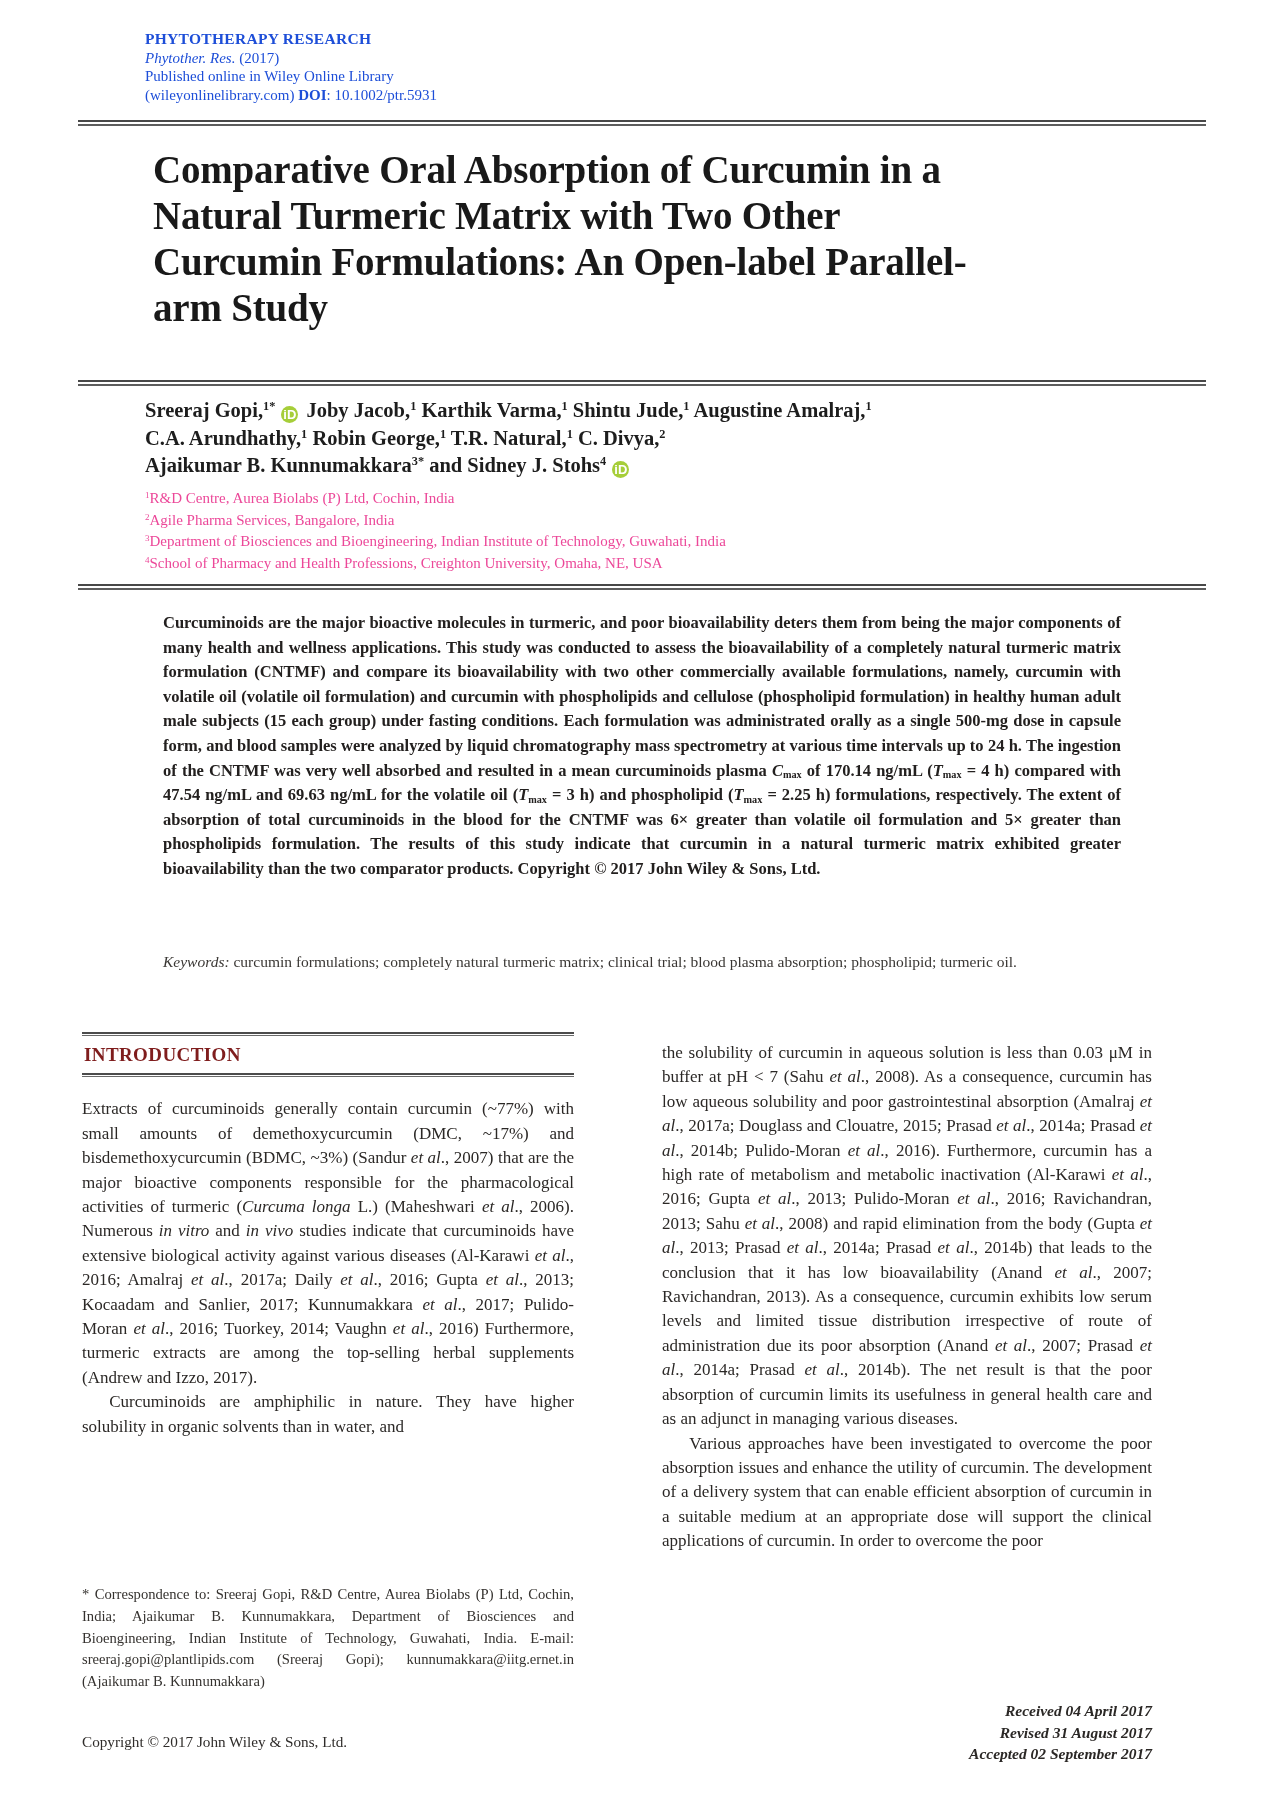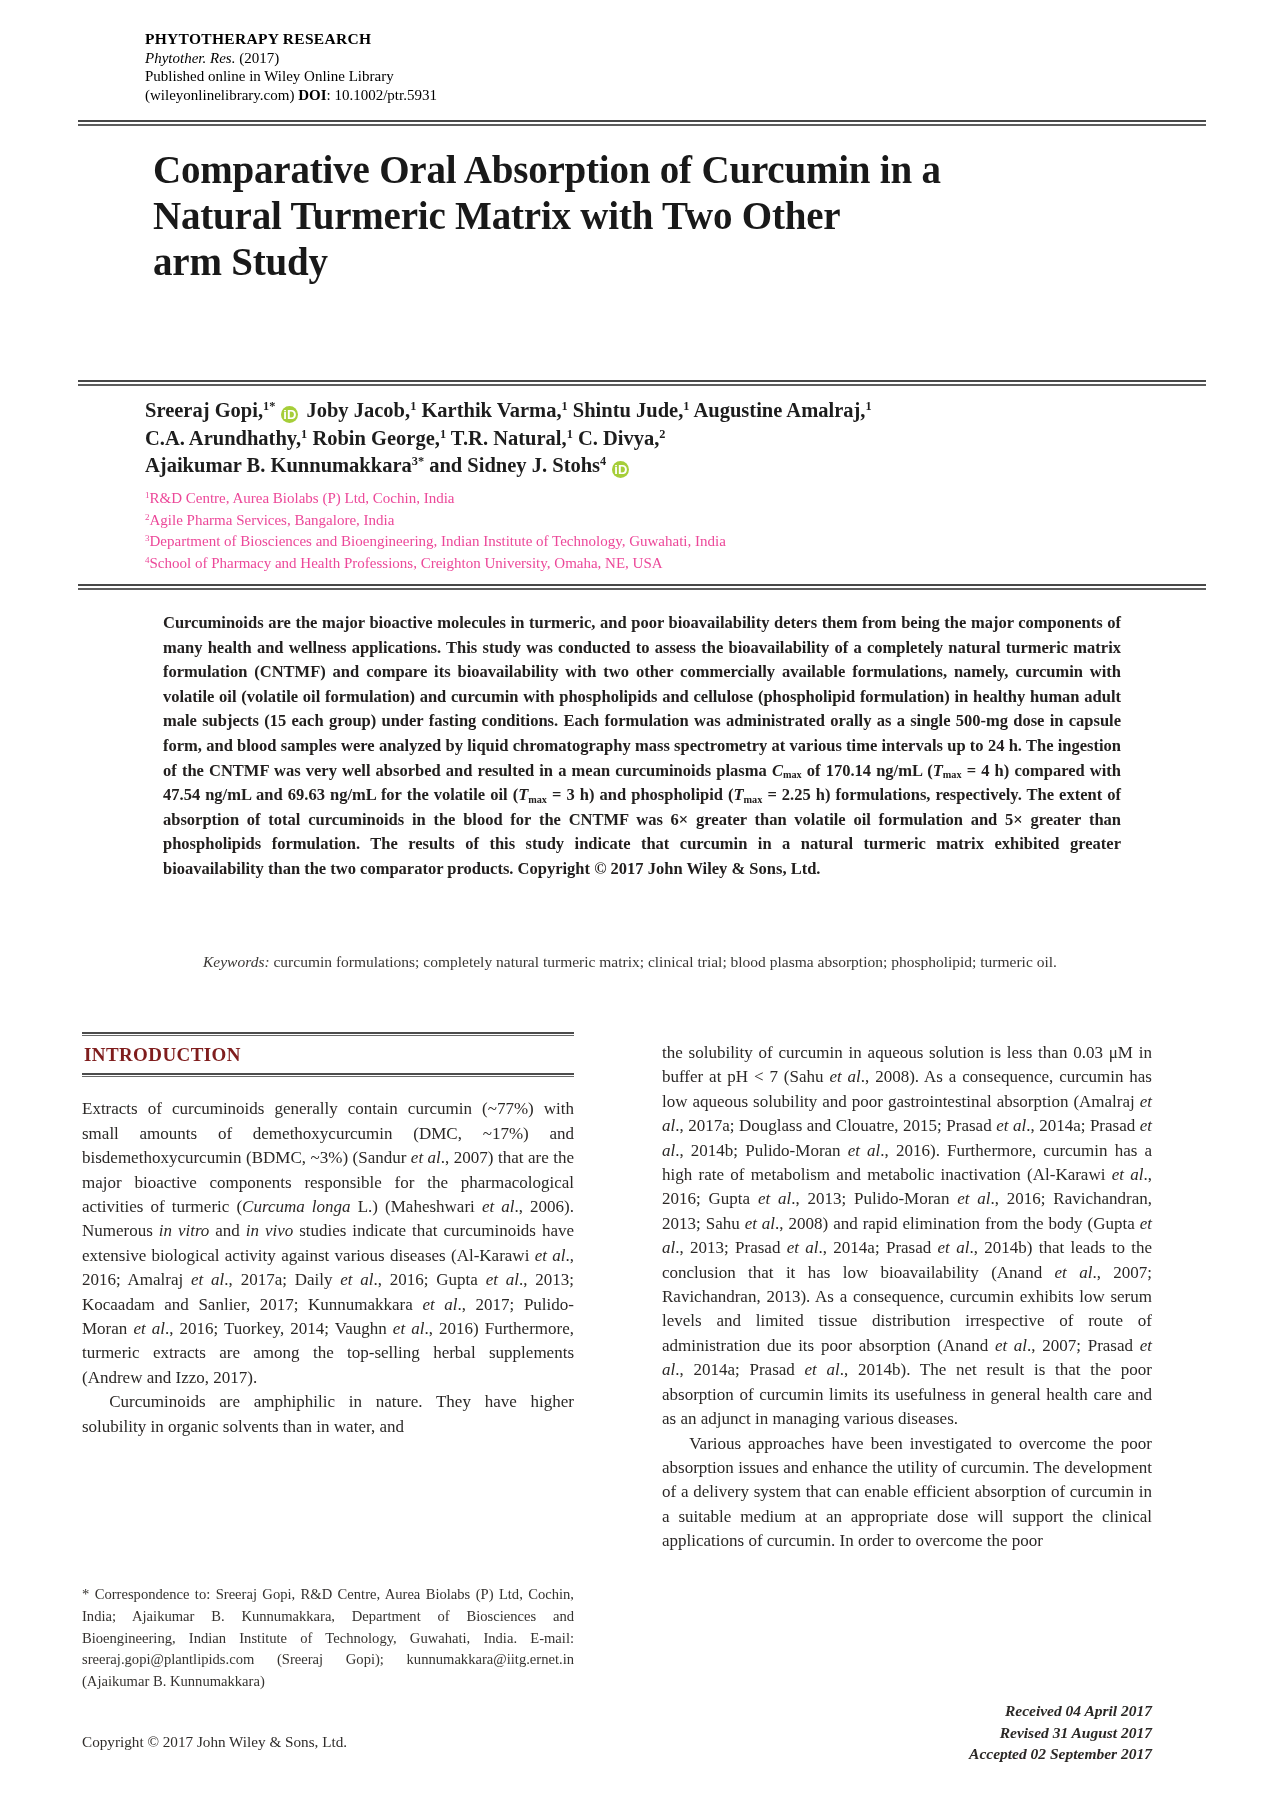--- a/index.html
+++ b/index.html
@@ -15,33 +15,33 @@
   sub{font-size:62%;vertical-align:baseline;position:relative;top:0.28em;line-height:0;}
   .orcid{
     display:inline-block;width:17px;height:17px;border-radius:50%;
     background:var(--orcid,#A6CE39);color:#fff;
     font-family:"Liberation Sans",sans-serif;font-size:13px;font-weight:bold;
     text-align:center;line-height:17px;vertical-align:-2px;margin:0 3px 0 6px;font-style:normal;
   }
   .hrule{height:2px;border-top:2px solid #484848;border-bottom:2px solid #5d5d5d;}
   .hrule-sm{height:1px;border-top:2px solid #4c4c4c;border-bottom:1px solid #6a6a6a;}
 
-  .journal-header{left:145px;top:30px;font-size:15px;line-height:18.5px;color:#000000;}
+  .journal-header{left:145px;top:30px;font-size:15px;line-height:18.5px;color:#1d4ed8;}
   .journal-name{font-weight:bold;font-size:15.5px;letter-spacing:0.3px;}
   #rule-top{left:78px;top:120px;width:1128px;}
   .paper-title{left:145px;top:139px;width:1015px;font-size:39px;line-height:46px;
     font-weight:bold;color:#191919;letter-spacing:-0.2px;}
   #rule-authors{left:78px;top:380px;width:1128px;}
   .authors{left:145px;top:397px;width:1010px;font-size:20.5px;line-height:27.5px;
     font-weight:bold;color:#1d1d1d;}
   .affiliations{left:145px;top:488px;width:1010px;font-size:15px;line-height:21.5px;color:#ec4899;}
   #rule-abstract{left:78px;top:584px;width:1128px;}
   .abstract{left:163px;top:611px;width:958px;font-size:16.5px;line-height:24.6px;
     font-weight:bold;color:#23201f;}
-  .keywords{left:163px;top:951px;width:958px;font-size:15.5px;line-height:22px;color:#3a3734;margin-left:40px;}
+  .keywords{left:163px;top:951px;width:958px;font-size:15.5px;line-height:22px;color:#3a3734;}
 
   .col{width:492px;font-size:17px;line-height:24.4px;color:#2b2826;}
   #col-left{left:82px;top:1032px;}
   #col-right{left:662px;top:1041px;width:490px;}
   .intro-heading{font-size:19px;font-weight:bold;letter-spacing:0.4px;
     padding:7px 0 6px 2px;color:#7f1d1d;font-family:Liberation Serif, serif;}
   .para{margin:0;}
   .para + .para{margin-top:0;}
   .first-para{margin-top:20px;}
   .indent{text-indent:1.6em;}
@@ -59,20 +59,21 @@
   <div><span class="it">Phytother. Res.</span><span> (2017)</span></div>
   <div>Published online in Wiley Online Library</div>
   <div><span>(wileyonlinelibrary.com) </span><span class="bd">DOI</span><span>: 10.1002/ptr.5931</span></div>
 </div>
 
 <div id="rule-top" class="abs hrule"></div>
 
 <h1 class="abs paper-title" style="margin:8px;">
   <div>Comparative Oral Absorption of Curcumin in a</div>
   <div>Natural Turmeric Matrix with Two Other</div>
+  <div>Curcumin Formulations: An Open-label Parallel-</div>
   <div>arm Study</div>
 </h1>
 
 <div id="rule-authors" class="abs hrule"></div>
 
 <div class="abs authors">
   <div><span>Sreeraj Gopi,</span><sup>1*</sup><span class="orcid">iD</span><span> Joby Jacob,</span><sup>1</sup><span> Karthik Varma,</span><sup>1</sup><span> Shintu Jude,</span><sup>1</sup><span> Augustine Amalraj,</span><sup>1</sup></div>
   <div><span>C.A. Arundhathy,</span><sup>1</sup><span> Robin George,</span><sup>1</sup><span> T.R. Natural,</span><sup>1</sup><span> C. Divya,</span><sup>2</sup></div>
   <div><span>Ajaikumar B. Kunnumakkara</span><sup>3*</sup><span> and Sidney J. Stohs</span><sup>4</sup><span class="orcid">iD</span></div>
 </div>

